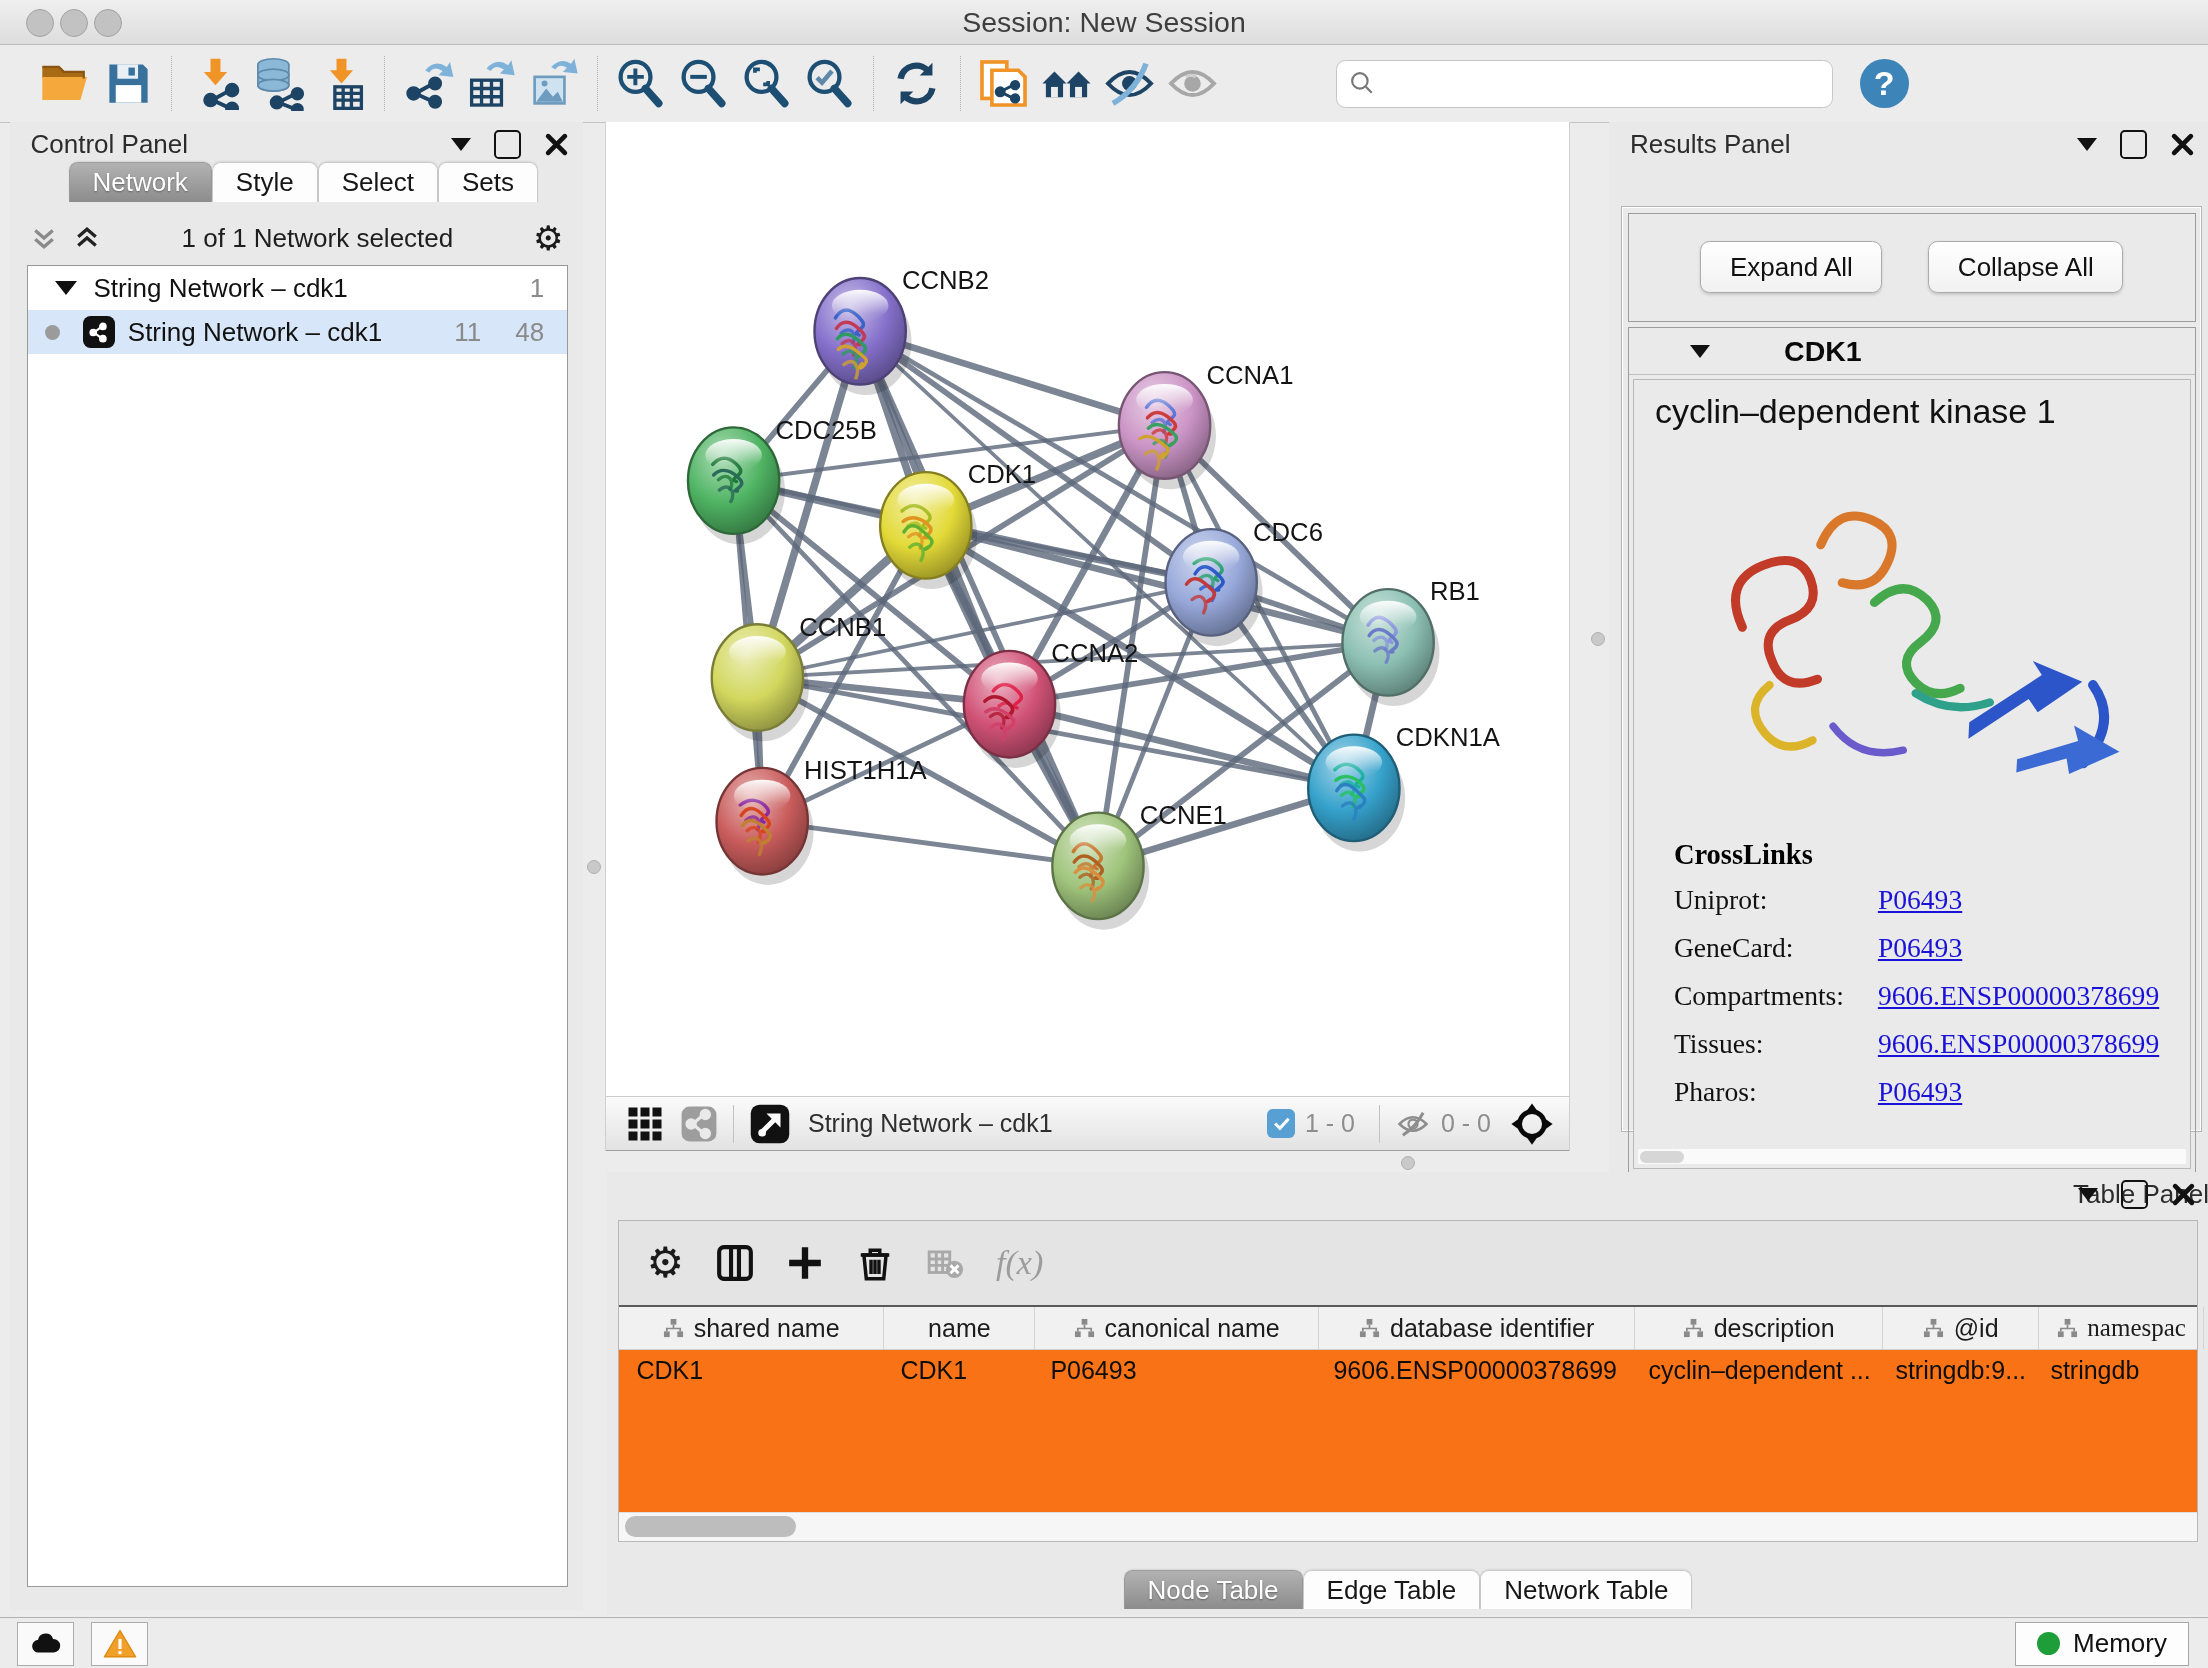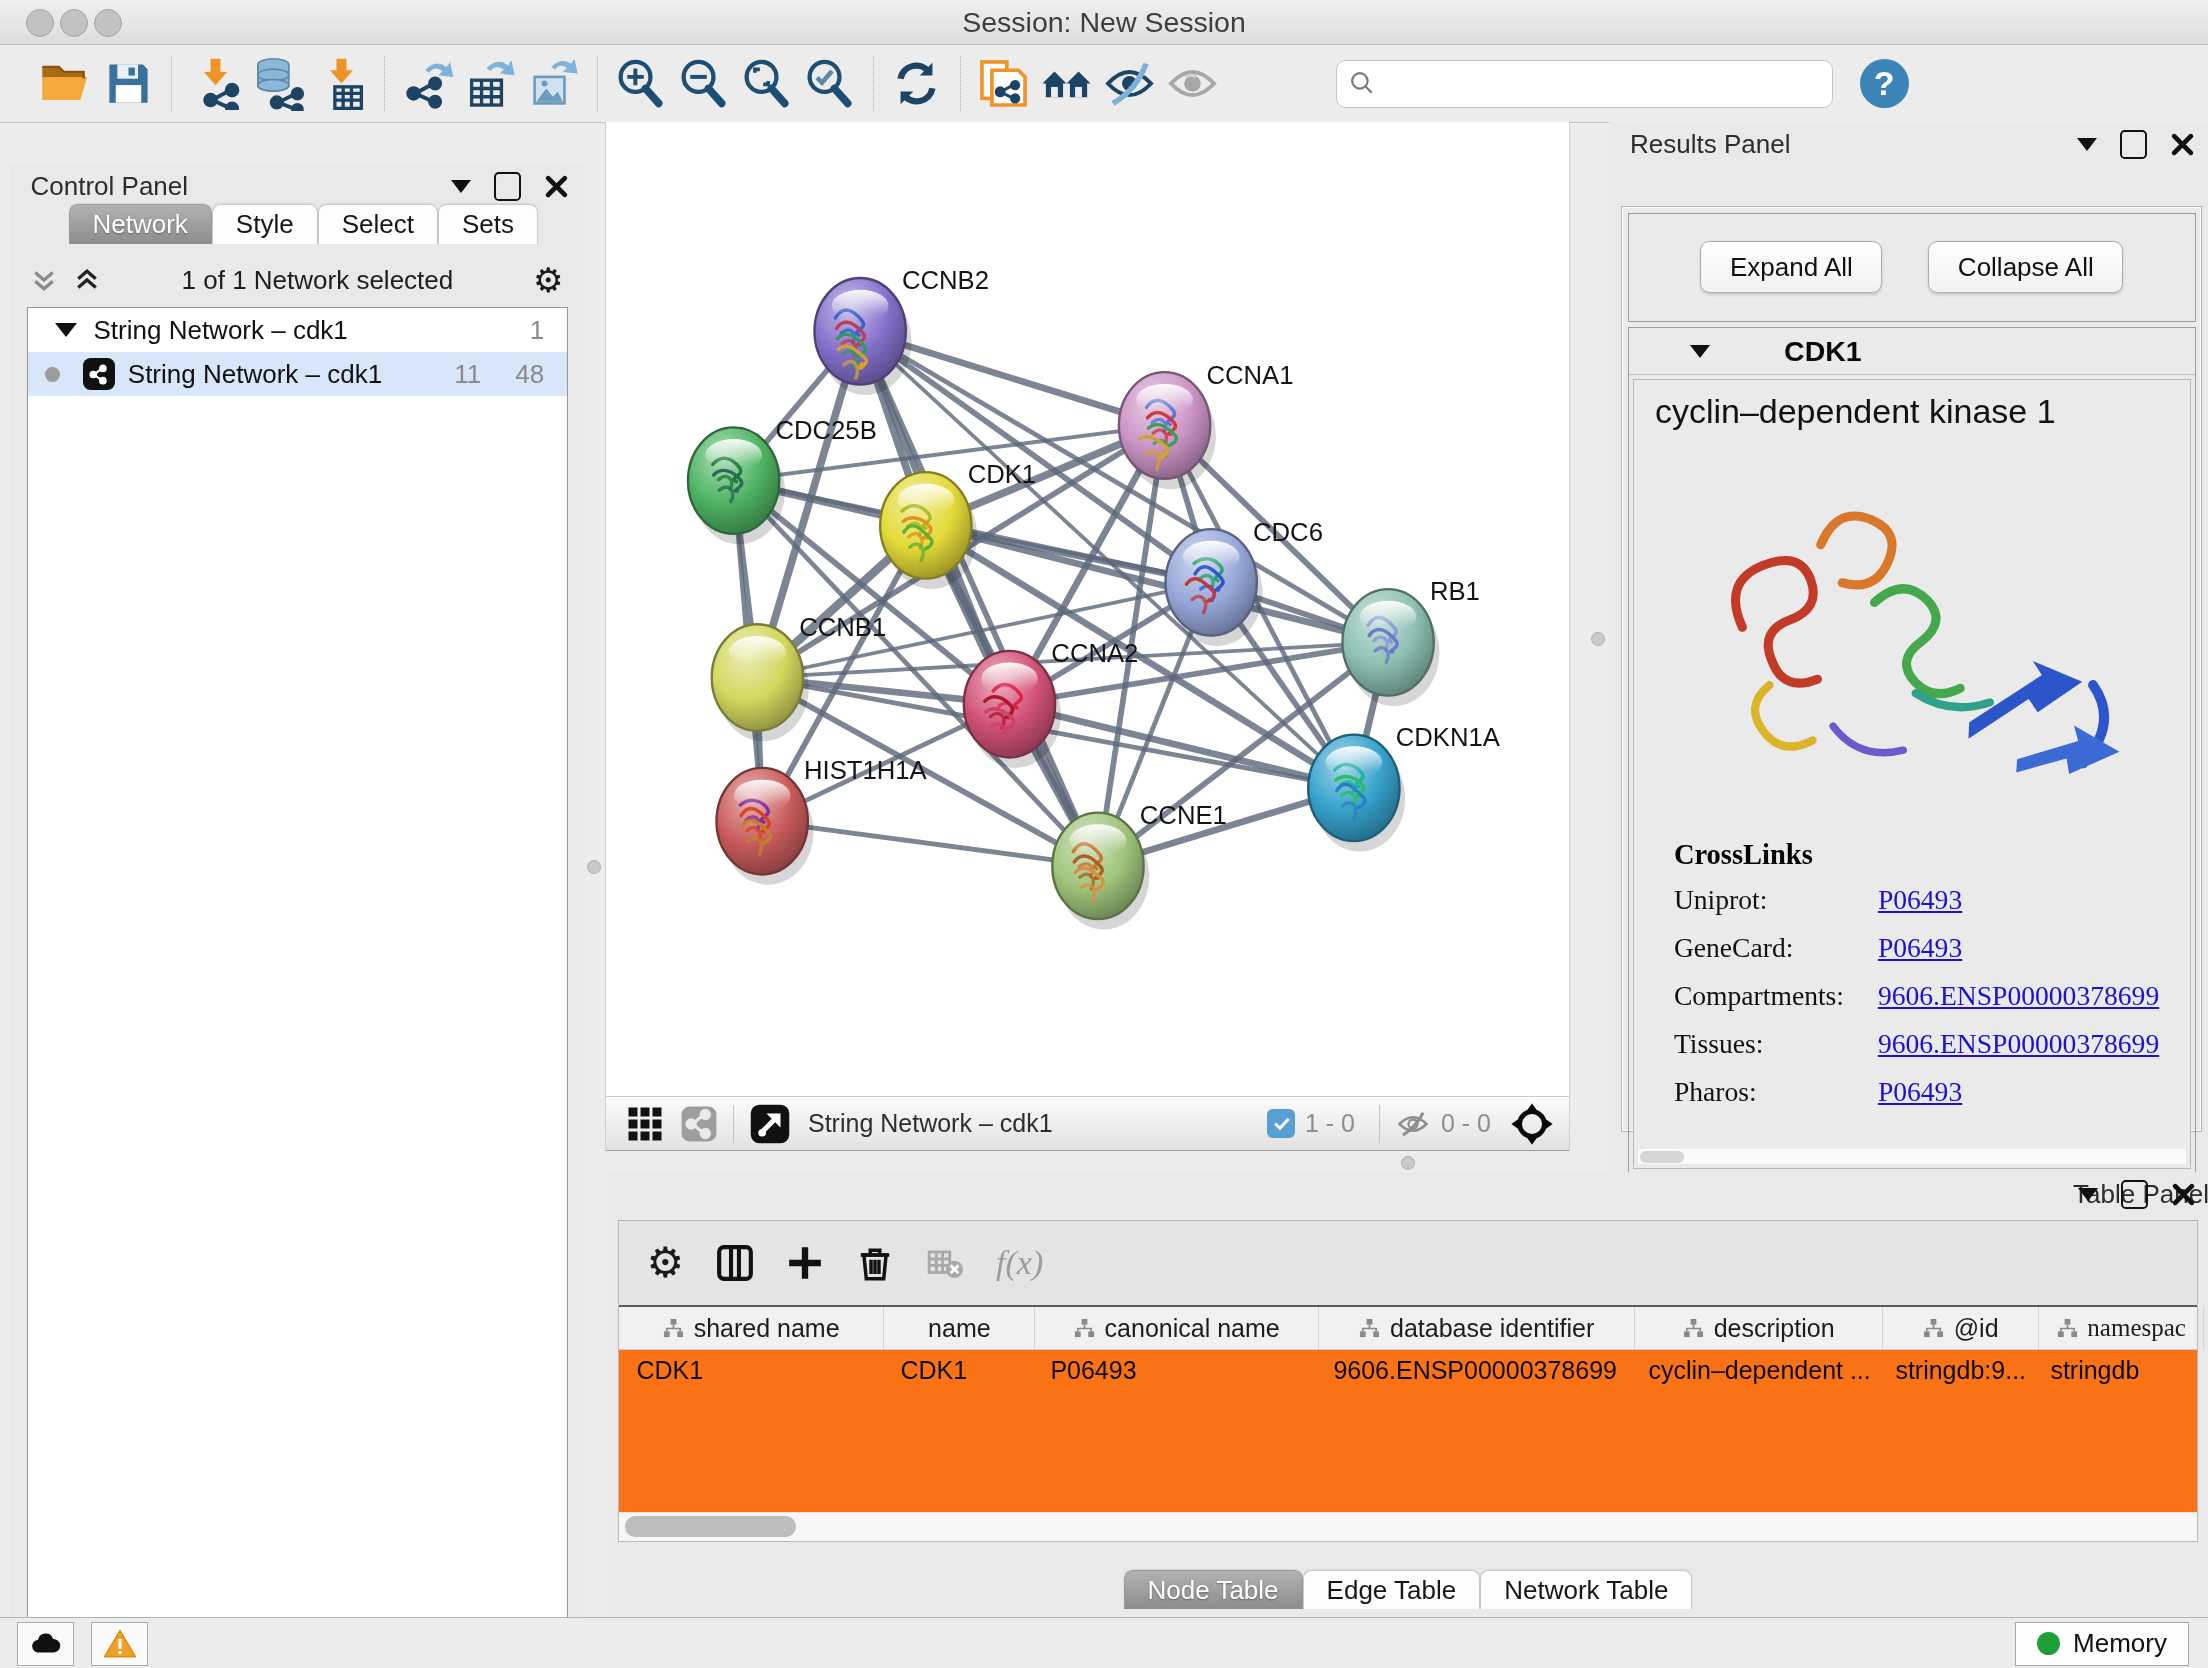--- a/index.html
+++ b/index.html
@@ -20,21 +20,21 @@
   .panel-header{position:relative;height:42px;}
   .ph-title{font-size:26px;color:#2c2c2c;padding-left:21px;line-height:44px;}
   .ph-controls{position:absolute;right:13.3px;top:0;height:44px;display:flex;align-items:center;gap:23px;}
   .caret-down{width:0;height:0;border-left:10.5px solid transparent;border-right:10.5px solid transparent;border-top:13.3px solid #111;}
   .float-box{width:23px;height:25px;border:2.9px solid #111;border-radius:4.8px;}
   .tabs{display:flex;}
   .tab{font-size:26px;padding:3.8px 23px;background:#fdfdfd;border:1px solid #c9c9c9;border-bottom:none;border-radius:8.6px 8.6px 0 0;color:#161616;box-shadow:0 -1px 1.9px rgba(0,0,0,.08);}
   .tab.active{background:linear-gradient(#b2b2b2,#8c8c8c);color:#fff;text-shadow:0 1px 1.9px rgba(0,0,0,.35);border-color:#9a9a9a;}
   .split-dot{position:absolute;width:12.4px;height:12.4px;border-radius:50%;background:#c9c9c9;border:1px solid #b0b0b0;}
   
-  #control-panel{left:9.5px;top:122px;width:573px;height:1488px;margin-top:42px;}
+  #control-panel{left:9.5px;top:122px;width:573px;height:1488px;}
   #cp-tabs{position:absolute;top:40px;left:59px;}
   .cp-sub{position:absolute;top:93px;left:19px;right:19px;height:46px;display:flex;align-items:center;}
   .cp-sub .status{flex:1;text-align:center;font-size:26px;color:#1e1e1e;}
   .gear{font-size:34px;color:#1a1a1a;line-height:1;}
   .tree{position:absolute;top:143px;left:17px;right:14.3px;bottom:23px;background:#fff;border:1.9px solid #989898;}
   .tree-row{position:relative;height:44px;display:flex;align-items:center;font-size:26px;color:#111;}
   .tree-row.selected{background:#d7e6f8;}
   .tree-caret{width:0;height:0;border-left:11.4px solid transparent;border-right:11.4px solid transparent;border-top:14.3px solid #111;margin:0 17px 0 27px;}
   .tree-count{position:absolute;font-size:26px;color:#8a8a8a;}
   .dot-gray{width:15px;height:15px;border-radius:50%;background:#9b9b9b;margin:0 23px 0 17px;}

